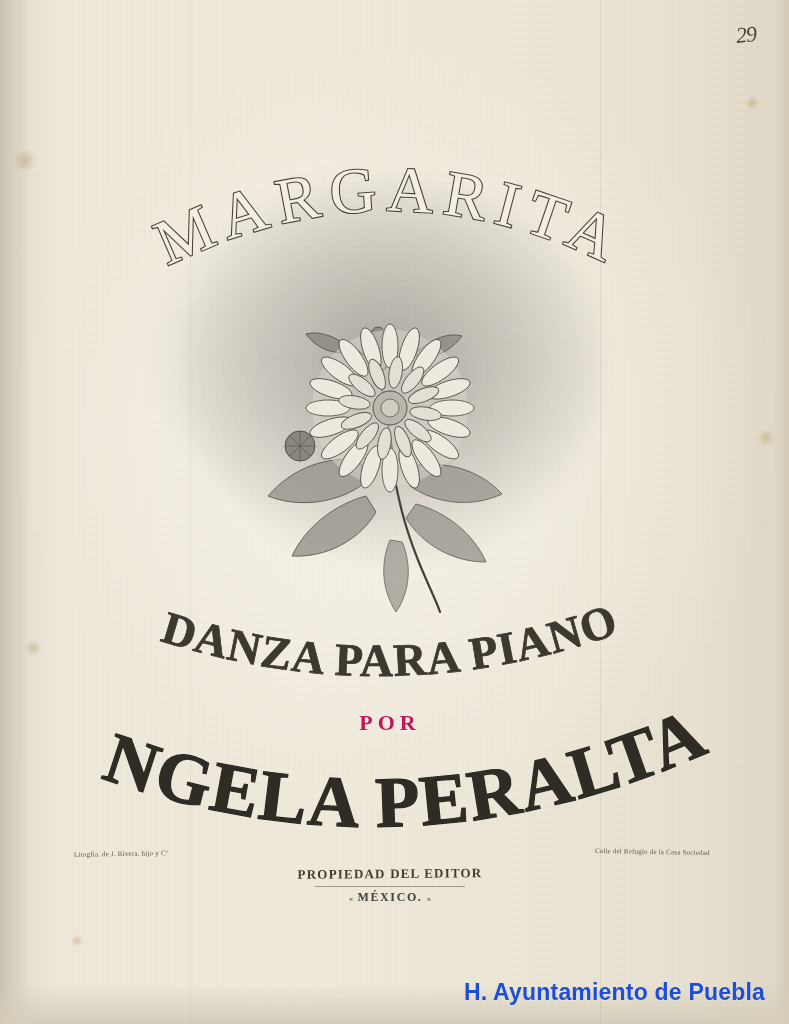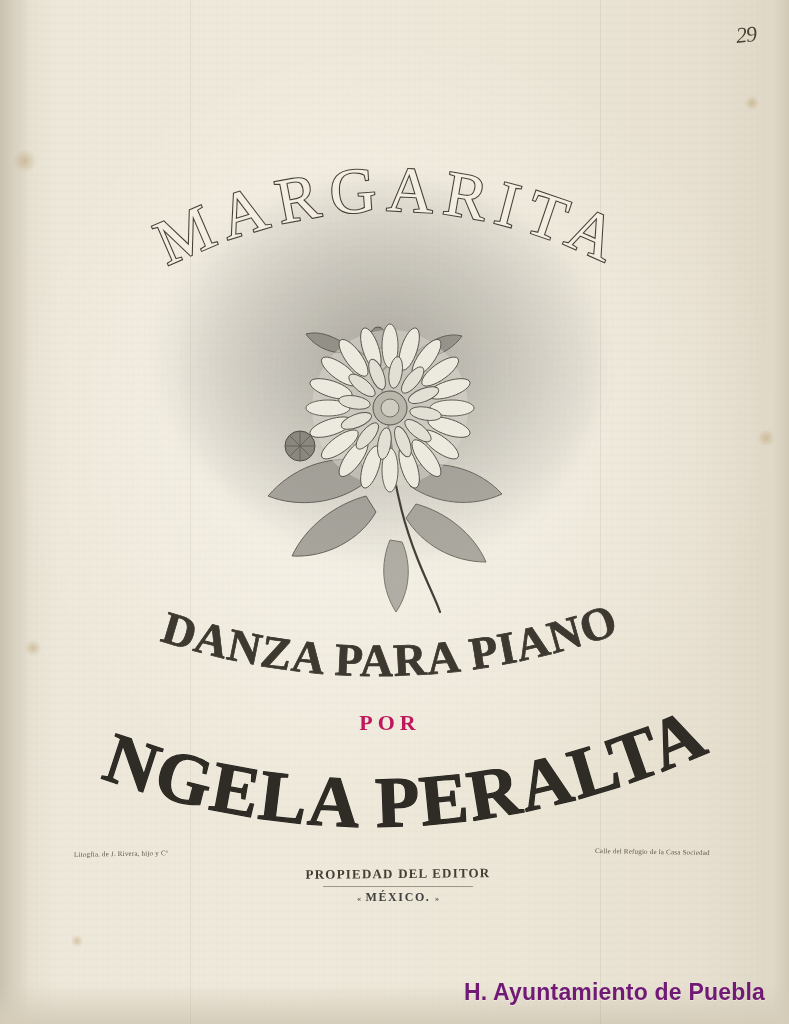--- a/index.html
+++ b/index.html
@@ -205,21 +205,21 @@
     top: 788px;
     font-size: 7px;
     color: #5a5448;
     font-family: "Liberation Serif", serif;
     letter-spacing: 0.2px;
     text-align: right;
     transform: rotate(1deg);
   }
   .imprint-center {
     position: absolute;
-    left: 8px;
+    left: 0;
     top: 806px;
     width: 660px;
     text-align: center;
   }
   .imprint-center .prop {
     font-family: "Liberation Serif", serif;
     font-size: 13px;
     letter-spacing: 1.2px;
     color: #433e34;
     font-weight: 700;
@@ -250,21 +250,21 @@
   }
 
   
   .watermark {
     position: absolute;
     right: 24px;
     bottom: 18px;
     font-family: "Liberation Sans", sans-serif;
     font-weight: 700;
     font-size: 23px;
-    color: #701a75;
+    color: #1d4ed8;
     letter-spacing: 0.2px;
     text-shadow: 0 1px 0 rgba(255,255,255,0.35);
   }
 </style>
 </head>
 <body>
 
 <div class="page">
   <div class="paper"></div>
   <div class="paper-noise"></div>

